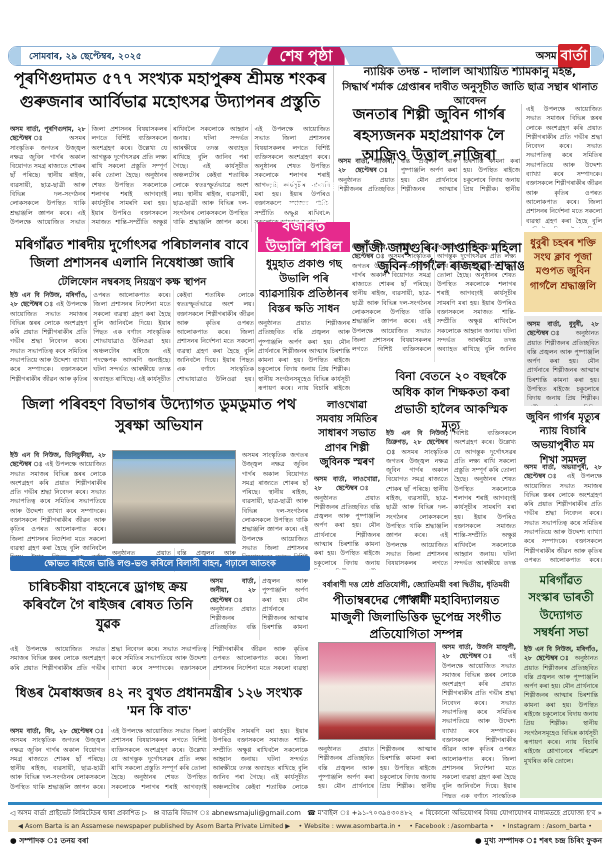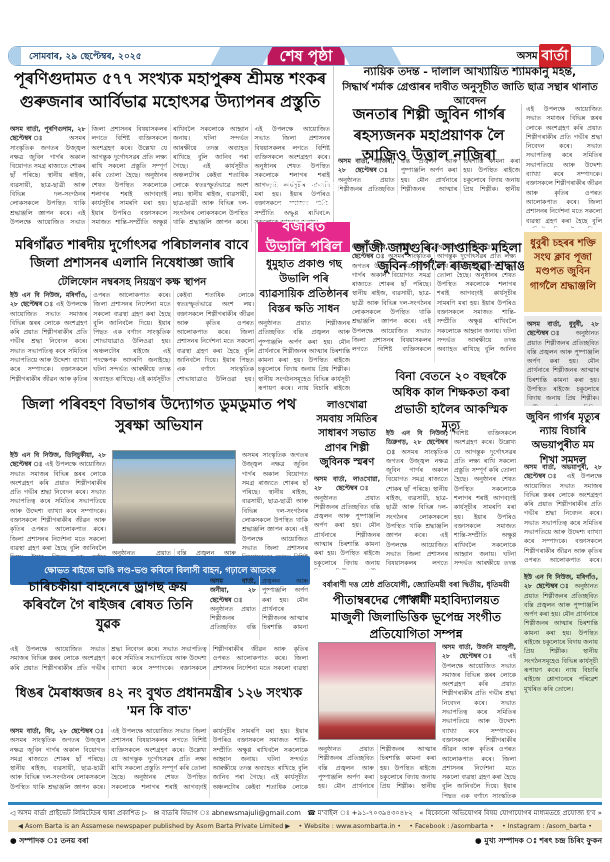--- a/index.html
+++ b/index.html
@@ -10,21 +10,21 @@
   .masthead{display:flex;align-items:center;border:1px solid #8ab0d6;border-radius:9px;background:#fff;}
   .mh-cap{width:12px;align-self:stretch;background:#aecfe9;}
   .mh-cap.left{border-radius:8px 0 0 8px;}
   .mh-cap.right{border-radius:0 8px 8px 0;}
   .mh-date{font-size:9px;font-weight:bold;color:#13395f;padding:0 8px;white-space:nowrap;}
   .mh-center{position:absolute;left:50%;top:0;bottom:0;transform:translateX(-50%);display:flex;align-items:stretch;}
   .mh-wing{width:52px;background:#aecfe9;transform:skewX(-28deg);}
   .mh-wing.r{transform:skewX(28deg);}
   .mh-tab{background:#be185d;color:#fff;font-size:15px;font-weight:bold;display:flex;align-items:center;
           padding:0 12px;white-space:nowrap;}
-  .mh-logo{display:flex;align-items:center;gap:1px;margin-left:auto;padding-right:20px;}
+  .mh-logo{display:flex;align-items:center;gap:1px;margin-left:auto;padding-right:1px;}
   .mh-logo .b1{font-size:10px;font-weight:800;color:#000;}
   .mh-logo .b2{font-size:14px;font-weight:800;color:#fff;background:#d0232a;border-radius:2px;padding:0 3px;}
   
   .hl{font-weight:bold;color:#0c0c0c;text-align:center;line-height:1.42;}
   .hl-xl{font-size:16px;}
   .subhead{font-size:10px;font-weight:bold;text-align:center;}
   
   .bt{font-size:6.2px;line-height:1.5;text-align:justify;color:#1c1c1c;overflow:hidden;}
   .byline{font-weight:bold;}
   .cols2{column-count:2;column-gap:6px;column-rule:1px solid #ddd;}
@@ -146,21 +146,21 @@
     <span class="byline">অসম বাৰ্তা, লাওখোৱা, ২৮ ছেপ্টেম্বৰ ঃ</span>
     <span>অনুষ্ঠানত প্ৰয়াত শিল্পীজনৰ প্ৰতিচ্ছবিত বন্তি প্ৰজ্বলন আৰু পুষ্পাঞ্জলি অৰ্পণ কৰা হয়। মৌন প্ৰাৰ্থনাৰে শিল্পীজনৰ আত্মাৰ চিৰশান্তি কামনা কৰা হয়। উপস্থিত ৰাইজে চকুলোৰে বিদায় জনায় প্ৰিয় শিল্পীক। স্থানীয় সংগঠনসমূহেও বিভিন্ন কাৰ্যসূচী ৰূপায়ণ কৰে। ন্যায় বিচাৰি ৰাইজে শ্লোগানেৰে পৰিৱেশ মুখৰিত কৰি তোলে।</span>
   </div>
 
   <div class="abs hl" style="left:386px;top:368px;width:130px;height:56px;font-size:11.5px;">বিনা বেতনে ২০ বছৰকৈ অধিক কাল শিক্ষকতা কৰা প্ৰভাতী হালৈৰ আকস্মিক মৃত্যু</div>
   <div class="abs bt cols2" style="left:386px;top:428px;width:130px;height:142px;">
     <span class="byline">ইউ এন বি নিউজ, ডিব্ৰুগড়, ২৮ ছেপ্টেম্বৰ ঃ</span>
     <span>অসমৰ সাংস্কৃতিক জগতৰ উজ্জ্বল নক্ষত্ৰ জুবিন গাৰ্গৰ অকাল বিয়োগত সমগ্ৰ ৰাজ্যতে শোকৰ ছাঁ পৰিছে। স্থানীয় ৰাইজ, ব্যৱসায়ী, ছাত্ৰ-ছাত্ৰী আৰু বিভিন্ন দল-সংগঠনৰ লোকসকলে উপস্থিত থাকি শ্ৰদ্ধাঞ্জলি জ্ঞাপন কৰে। এই উপলক্ষে আয়োজিত সভাত জিলা প্ৰশাসনৰ বিষয়াসকলৰ লগতে বিশিষ্ট ব্যক্তিসকলে অংশগ্ৰহণ কৰে। উল্লেখ্য যে আগন্তুক দুৰ্গোৎসৱৰ প্ৰতি লক্ষ্য ৰাখি সকলো প্ৰস্তুতি সম্পূৰ্ণ কৰি তোলা হৈছে। অনুষ্ঠানৰ শেষত উপস্থিত সকলোকে শলাগৰ শৰাই আগবঢ়াই কাৰ্যসূচীৰ সামৰণি মৰা হয়। ইয়াৰ উপৰিও বক্তাসকলে সমাজত শান্তি-সম্প্ৰীতি অক্ষুণ্ণ ৰাখিবলৈ সকলোকে আহ্বান জনায়। ঘটনা সন্দৰ্ভত আৰক্ষীয়ে তদন্ত অব্যাহত ৰাখিছে বুলি জানিব পৰা গৈছে। এই কাৰ্যসূচীত অঞ্চলটোৰ কেইবা শতাধিক লোকে স্বতঃস্ফূৰ্তভাৱে অংশ লয়। স্থানীয় ৰাইজ, ব্যৱসায়ী, ছাত্ৰ-ছাত্ৰী আৰু বিভিন্ন দল-সংগঠনৰ লোকসকলে উপস্থিত থাকি শ্ৰদ্ধাঞ্জলি জ্ঞাপন কৰে। এই উপলক্ষে আয়োজিত সভাত জিলা প্ৰশাসনৰ বিষয়াসকলৰ লগতে বিশিষ্ট ব্যক্তিসকলে অংশগ্ৰহণ কৰে। অনুষ্ঠানৰ শেষত উপস্থিত সকলোকে শলাগৰ শৰাই আগবঢ়াই কাৰ্যসূচীৰ সামৰণি মৰা হয়। ইয়াৰ উপৰিও বক্তাসকলে সমাজত শান্তি-সম্প্ৰীতি অক্ষুণ্ণ ৰাখিবলৈ সকলোকে আহ্বান জনায়।</span>
   </div>
 
-  <div class="abs strap" style="left:10px;top:556px;width:300px;height:29px;">ক্ষোভত ৰাইজে ভাঙি লণ্ড-ভণ্ড কৰিলে বিলাসী বাহন, গঢ়ালে আতংক</div>
+  <div class="abs strap" style="left:10px;top:556px;width:300px;height:15px;">ক্ষোভত ৰাইজে ভাঙি লণ্ড-ভণ্ড কৰিলে বিলাসী বাহন, গঢ়ালে আতংক</div>
   <div class="abs hl" style="left:12px;top:578px;width:192px;height:62px;font-size:13px;">চাৰিচকীয়া বাহনেৰে ড্ৰাগছ ক্ৰয় কৰিবলৈ গৈ ৰাইজৰ ৰোষত তিনি যুৱক</div>
   <div class="abs bt cols2" style="left:210px;top:576px;width:98px;height:64px;">
     <span class="byline">অসম বাৰ্তা, জনীয়া, ২৮ ছেপ্টেম্বৰ ঃ</span>
     <span>অনুষ্ঠানত প্ৰয়াত শিল্পীজনৰ প্ৰতিচ্ছবিত বন্তি প্ৰজ্বলন আৰু পুষ্পাঞ্জলি অৰ্পণ কৰা হয়। মৌন প্ৰাৰ্থনাৰে শিল্পীজনৰ আত্মাৰ চিৰশান্তি কামনা কৰা হয়। উপস্থিত ৰাইজে চকুলোৰে বিদায় জনায় প্ৰিয় শিল্পীক। স্থানীয় সংগঠনসমূহেও বিভিন্ন কাৰ্যসূচী ৰূপায়ণ কৰে। ন্যায় বিচাৰি ৰাইজে শ্লোগানেৰে পৰিৱেশ মুখৰিত কৰি তোলে।</span>
   </div>
   <div class="abs bt cols3" style="left:10px;top:644px;width:298px;height:36px;">এই উপলক্ষে আয়োজিত সভাত সমাজৰ বিভিন্ন স্তৰৰ লোকে অংশগ্ৰহণ কৰি প্ৰয়াত শিল্পীগৰাকীৰ প্ৰতি গভীৰ শ্ৰদ্ধা নিবেদন কৰে। সভাত সভাপতিত্ব কৰে সমিতিৰ সভাপতিয়ে আৰু উদ্দেশ্য ব্যাখ্যা কৰে সম্পাদকে। বক্তাসকলে শিল্পীগৰাকীৰ জীৱন আৰু কৃতিৰ ওপৰত আলোকপাত কৰে। জিলা প্ৰশাসনৰ নিৰ্দেশনা মতে সকলো ব্যৱস্থা গ্ৰহণ কৰা হৈছে বুলি জানিবলৈ দিয়ে। ইয়াৰ পিছত এক বৰ্ণাঢ্য সাংস্কৃতিক শোভাযাত্ৰাও উলিওৱা হয়। অঞ্চলটোৰ ৰাইজে এই পদক্ষেপক আদৰণি জনাইছে। ঘটনা সন্দৰ্ভত আৰক্ষীয়ে তদন্ত অব্যাহত ৰাখিছে। এই কাৰ্যসূচীত কেইবা শতাধিক লোকে স্বতঃস্ফূৰ্তভাৱে অংশ লয়। বক্তাসকলে শিল্পীগৰাকীৰ জীৱন আৰু কৃতিৰ ওপৰত আলোকপাত কৰে। জিলা প্ৰশাসনৰ নিৰ্দেশনা মতে সকলো ব্যৱস্থা গ্ৰহণ কৰা হৈছে বুলি জানিবলৈ দিয়ে। ইয়াৰ পিছত এক বৰ্ণাঢ্য সাংস্কৃতিক শোভাযাত্ৰাও উলিওৱা হয়। অঞ্চলটোৰ ৰাইজে এই পদক্ষেপক আদৰণি জনাইছে।</div>
 
   <div class="abs hl" style="left:10px;top:684px;width:298px;height:38px;font-size:13px;">ধিঙৰ মৈৰাধ্বজৰ ৪২ নং বুথত প্ৰধানমন্ত্ৰীৰ ১২৬ সংখ্যক 'মন কি বাত'</div>
   <div class="abs bt cols3" style="left:10px;top:726px;width:298px;height:72px;">
     <span class="byline">অসম বাৰ্তা, ধিং, ২৮ ছেপ্টেম্বৰ ঃ</span>
@@ -170,20 +170,21 @@
   <div class="abs hl" style="left:316px;top:592px;width:200px;height:46px;font-size:12px;">পীতাম্বৰদেৱ গোস্বামী মহাবিদ্যালয়ত মাজুলী জিলাভিত্তিক ভূপেন্দ্ৰ সংগীত প্ৰতিযোগিতা সম্পন্ন</div>
   <div class="abs kicker" style="left:316px;top:578px;width:200px;height:12px;">বৰ্ষাৰাণী দত্ত শ্ৰেষ্ঠ প্ৰতিযোগী, জ্যোতিময়ী বৰা দ্বিতীয়, ধৃতিময়ী বৰা তৃতীয়</div>
   <div class="abs photo photo2" style="left:318px;top:642px;width:118px;height:98px;"></div>
   <div class="abs bt cols2" style="left:318px;top:744px;width:118px;height:54px;">অনুষ্ঠানত প্ৰয়াত শিল্পীজনৰ প্ৰতিচ্ছবিত বন্তি প্ৰজ্বলন আৰু পুষ্পাঞ্জলি অৰ্পণ কৰা হয়। মৌন প্ৰাৰ্থনাৰে শিল্পীজনৰ আত্মাৰ চিৰশান্তি কামনা কৰা হয়। উপস্থিত ৰাইজে চকুলোৰে বিদায় জনায় প্ৰিয় শিল্পীক। স্থানীয় সংগঠনসমূহেও বিভিন্ন কাৰ্যসূচী ৰূপায়ণ কৰে। ন্যায় বিচাৰি ৰাইজে শ্লোগানেৰে পৰিৱেশ মুখৰিত কৰি তোলে।</div>
   <div class="abs bt" style="left:442px;top:642px;width:74px;height:156px;">
     <span class="byline">অসম বাৰ্তা, উজনি মাজুলী, ২৮ ছেপ্টেম্বৰ ঃ</span>
     <span>এই উপলক্ষে আয়োজিত সভাত সমাজৰ বিভিন্ন স্তৰৰ লোকে অংশগ্ৰহণ কৰি প্ৰয়াত শিল্পীগৰাকীৰ প্ৰতি গভীৰ শ্ৰদ্ধা নিবেদন কৰে। সভাত সভাপতিত্ব কৰে সমিতিৰ সভাপতিয়ে আৰু উদ্দেশ্য ব্যাখ্যা কৰে সম্পাদকে। বক্তাসকলে শিল্পীগৰাকীৰ জীৱন আৰু কৃতিৰ ওপৰত আলোকপাত কৰে। জিলা প্ৰশাসনৰ নিৰ্দেশনা মতে সকলো ব্যৱস্থা গ্ৰহণ কৰা হৈছে বুলি জানিবলৈ দিয়ে। ইয়াৰ পিছত এক বৰ্ণাঢ্য সাংস্কৃতিক শোভাযাত্ৰাও উলিওৱা হয়। অঞ্চলটোৰ ৰাইজে এই পদক্ষেপক আদৰণি জনাইছে। ঘটনা সন্দৰ্ভত আৰক্ষীয়ে তদন্ত অব্যাহত ৰাখিছে। এই কাৰ্যসূচীত কেইবা শতাধিক লোকে স্বতঃস্ফূৰ্তভাৱে অংশ লয়। বক্তাসকলে শিল্পীগৰাকীৰ জীৱন আৰু কৃতিৰ ওপৰত আলোকপাত কৰে। জিলা প্ৰশাসনৰ নিৰ্দেশনা মতে সকলো ব্যৱস্থা গ্ৰহণ কৰা হৈছে বুলি জানিবলৈ দিয়ে। ইয়াৰ পিছত এক বৰ্ণাঢ্য সাংস্কৃতিক শোভাযাত্ৰাও উলিওৱা হয়। অঞ্চলটোৰ ৰাইজে এই পদক্ষেপক আদৰণি জনাইছে।</span>
   </div>
 
   <div class="abs greenbox" style="left:520px;top:568px;width:82px;height:230px;">
+    <div class="ghl">মৰিগাঁৱত সংস্কাৰ ভাৰতী উদ্যোগত সম্বৰ্ধনা সভা</div>
     <div class="bt" style="height:168px;">
       <span class="byline">ইউ এন বি নিউজ, মৰিগাঁও, ২৮ ছেপ্টেম্বৰ ঃ</span>
       <span>অনুষ্ঠানত প্ৰয়াত শিল্পীজনৰ প্ৰতিচ্ছবিত বন্তি প্ৰজ্বলন আৰু পুষ্পাঞ্জলি অৰ্পণ কৰা হয়। মৌন প্ৰাৰ্থনাৰে শিল্পীজনৰ আত্মাৰ চিৰশান্তি কামনা কৰা হয়। উপস্থিত ৰাইজে চকুলোৰে বিদায় জনায় প্ৰিয় শিল্পীক। স্থানীয় সংগঠনসমূহেও বিভিন্ন কাৰ্যসূচী ৰূপায়ণ কৰে। ন্যায় বিচাৰি ৰাইজে শ্লোগানেৰে পৰিৱেশ মুখৰিত কৰি তোলে।</span>
     </div>
   </div>
 
   <div class="abs blue-rule" style="left:8px;top:802px;width:594px;height:3px;"></div>
 
   <div class="abs f-row1" style="left:10px;top:807px;width:592px;height:12px;">
     <span class="seg">

